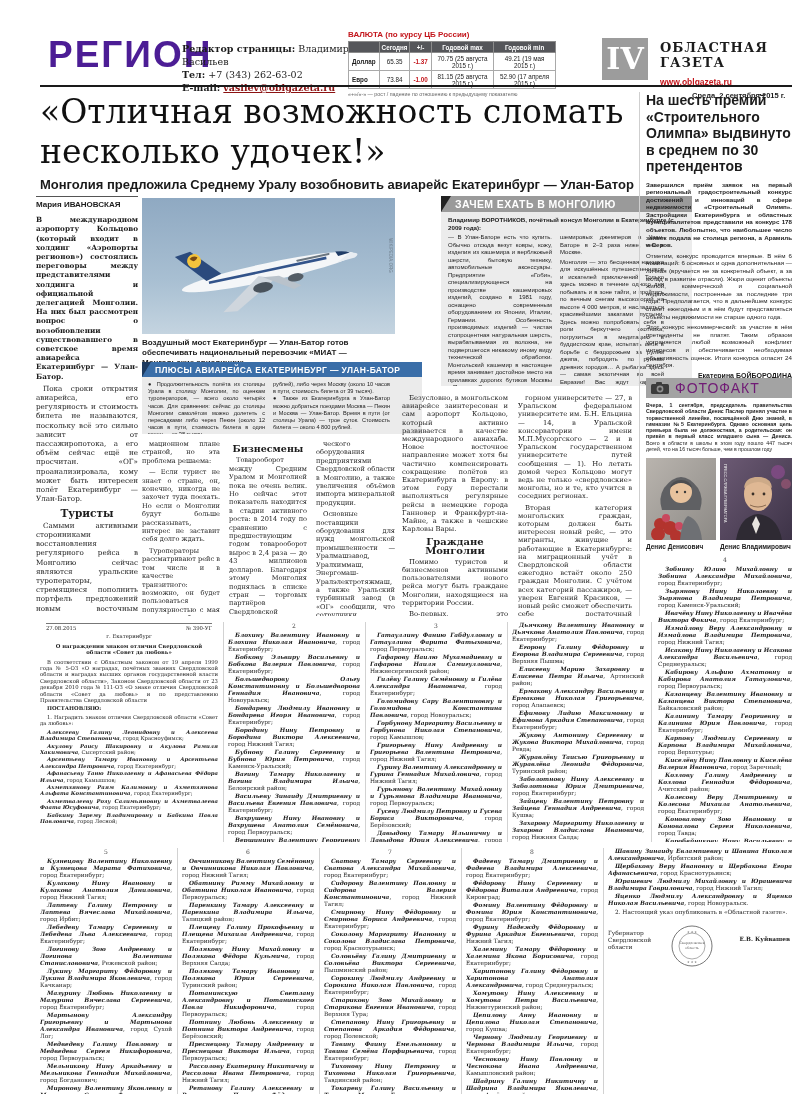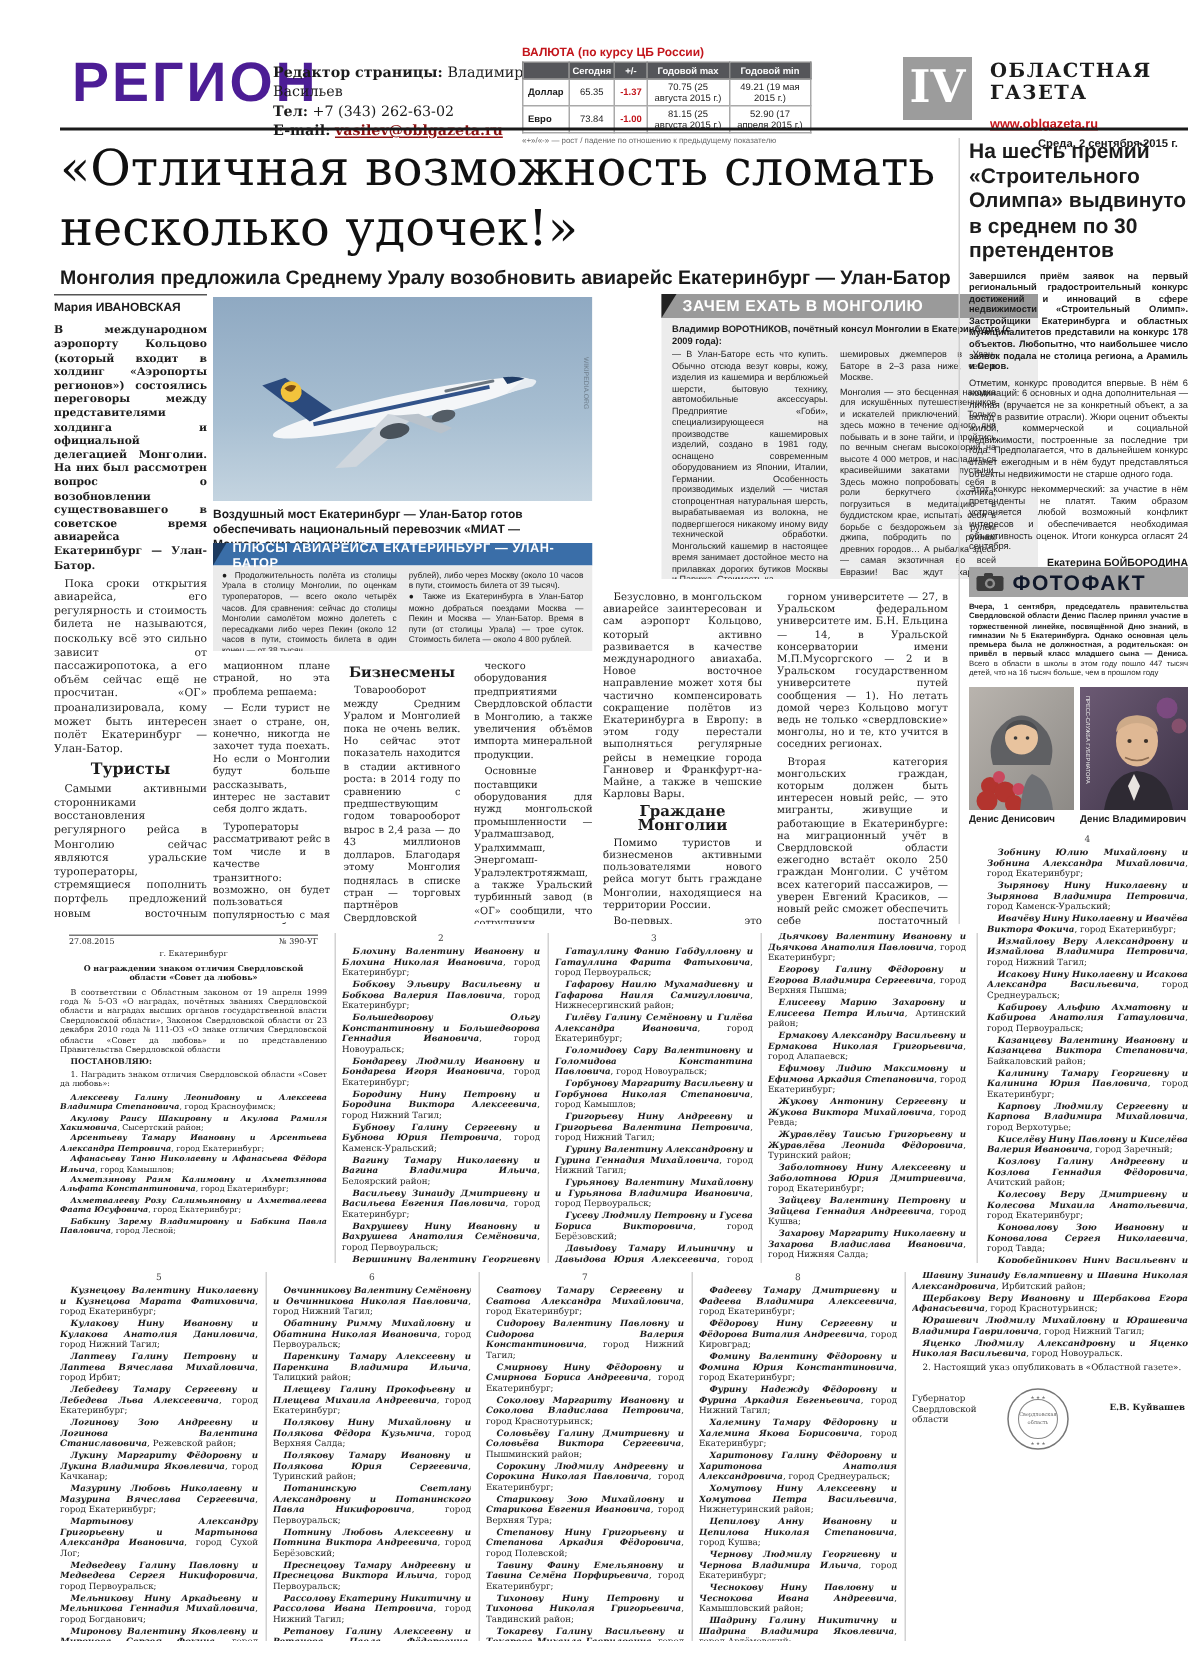--- a/index.html
+++ b/index.html
@@ -4,21 +4,21 @@
 <style>
   html,body{margin:0;padding:0;background:#fff;}
   #page{position:relative;width:800px;height:1108px;background:#fff;overflow:hidden;
         font-family:"DejaVu Serif",serif;color:#1c1c1c;}
   
   .region{position:absolute;left:48px;top:34px;font-family:"Liberation Sans",sans-serif;
           font-size:37px;font-weight:bold;color:#4c1d95;letter-spacing:2px;}
   .editor{position:absolute;left:182px;top:42px;width:170px;font-size:9.5px;line-height:13px;}
   .editor b{font-weight:bold;}
   .email-link{color:#8c1212;text-decoration:underline;font-weight:bold;}
-  .currency{position:absolute;left:348px;top:30px;width:193px;}
+  .currency{position:absolute;left:348px;top:30px;width:208px;}
   .cur-title{font-family:"Liberation Sans",sans-serif;font-size:8px;font-weight:bold;color:#c3161c;margin-bottom:2px;}
   .cur-table{width:100%;border-collapse:collapse;font-family:"Liberation Sans",sans-serif;font-size:6.3px;}
   .cur-table th{background:#55565a;color:#fff;font-weight:bold;padding:1.5px 2px;border:0.5px solid #8b8b8b;}
   .cur-table td{border:0.5px solid #a9a9a9;padding:1.5px 3px;text-align:center;}
   .cur-table td.lbl{font-weight:bold;text-align:left;}
   .cur-table td.neg{color:#c3161c;font-weight:bold;}
   .cur-note{font-family:"Liberation Sans",sans-serif;font-size:5.3px;color:#666;margin-top:2px;}
   .pagebox{position:absolute;left:602px;top:38px;width:46px;height:42px;background:#9c9c9c;
            color:#fff;font-size:30px;font-weight:bold;text-align:center;line-height:42px;}
   .gazette{position:absolute;left:660px;top:40px;}
@@ -50,21 +50,21 @@
   .mainphoto{position:absolute;left:142px;top:198px;width:253px;height:136px;overflow:hidden;}
   .caption{position:absolute;left:142px;top:338px;width:253px;font-family:"Liberation Sans",sans-serif;
            font-size:8px;font-weight:bold;line-height:10px;}
   
   .infobox{position:absolute;overflow:hidden;}
   .boxbar{height:15px;display:flex;align-items:center;}
   .boxflag{width:0;height:0;border-top:15px solid #1d3a5f;border-right:9px solid transparent;}
   .boxflag2{width:0;height:0;border-top:16px solid #222;border-right:10px solid transparent;}
   .boxtitle{flex:1;color:#fff;font-family:"Liberation Sans",sans-serif;font-weight:bold;
             font-size:8.5px;letter-spacing:0.4px;padding-left:4px;}
-  #plusbox{left:142px;top:362px;width:253px;height:72px;}
+  #plusbox{left:142px;top:362px;width:280px;height:72px;}
   #plusbox .boxbar{background:#3a6ea8;}
   #plusbox .boxbody{background:#ebebeb;display:flex;gap:8px;padding:4px 6px;height:49px;}
   #plusbox .bcol{width:117px;font-family:"Liberation Sans",sans-serif;font-size:5.6px;line-height:7.2px;text-align:justify;}
   #plusbox .bcol p{margin:0;}
   #whybox{left:402px;top:196px;width:251px;height:194px;padding-left:39px;}
   #whybox .boxbar{background:#9a9a9a;height:16px;}
   #whybox .boxtitle{font-size:10.5px;}
   #whybox .boxbody{background:#ececec;padding:4px 7px;height:166px;overflow:hidden;}
   .whyintro{font-family:"Liberation Sans",sans-serif;font-size:6.2px;font-weight:bold;line-height:7.6px;margin:0 0 3px 0;}
   .whycols{display:flex;gap:8px;}
@@ -74,21 +74,21 @@
   .vsep{position:absolute;left:639px;top:92px;width:1px;height:524px;background:#cfcfcf;}
   .sidebar{position:absolute;left:646px;top:92px;width:146px;}
   .sb-title{font-family:"Liberation Sans",sans-serif;font-size:14px;line-height:16.5px;font-weight:bold;margin:0 0 6px 0;}
   .sidebar p{font-family:"Liberation Sans",sans-serif;font-size:6.2px;line-height:7.6px;
              text-align:justify;margin:0 0 3px 0;}
   .sidebar p.lead{font-weight:bold;}
   .sb-author{font-family:"Liberation Sans",sans-serif;font-size:7px;font-weight:bold;text-align:right;margin-top:3px;}
   
   .pfbar{position:absolute;left:646px;top:378px;width:146px;height:20px;background:#a3a3a3;
          display:flex;align-items:center;gap:5px;padding-left:4px;box-sizing:border-box;}
-  .pftitle{color:#0f172a;font-family:"Liberation Sans",sans-serif;font-weight:bold;font-size:14px;letter-spacing:1px;}
+  .pftitle{color:#701a75;font-family:"Liberation Sans",sans-serif;font-weight:normal;font-size:14px;letter-spacing:1px;}
   .pftext{position:absolute;left:646px;top:402px;width:146px;font-family:"Liberation Sans",sans-serif;
           font-size:5.2px;line-height:6.3px;text-align:justify;}
   .pftext .b{font-weight:bold;}
   .pfphoto{position:absolute;top:458px;height:82px;overflow:hidden;}
   #pf1{left:646px;width:70px;}
   #pf2{left:720px;width:72px;}
   .pfcap{position:absolute;top:543px;font-family:"Liberation Sans",sans-serif;font-size:6.5px;font-weight:bold;}
   #pfcap1{left:646px;width:70px;}
   #pfcap2{left:720px;width:72px;}
   

